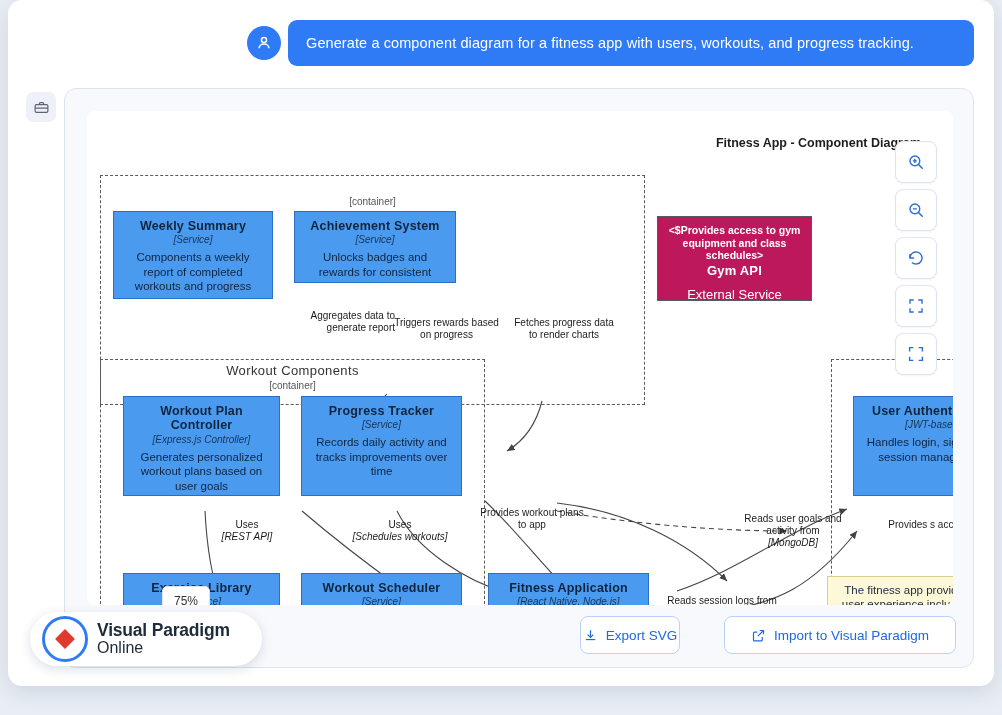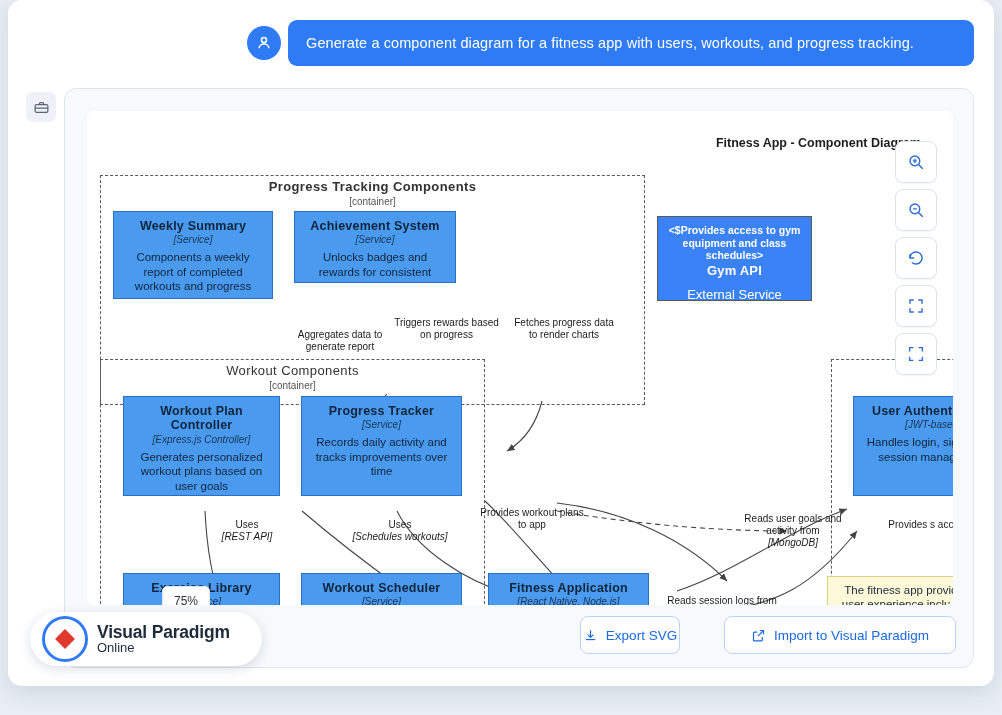--- a/index.html
+++ b/index.html
@@ -175,21 +175,21 @@
     color: #173454;
     margin-top: 1px;
     margin-bottom: 5px;
   }
   .node .n-desc {
     font-size: 11.5px;
     color: #10243d;
     line-height: 1.25;
   }
   .node.gray {
-    background: #3b82f6;
+    background: #be185d;
     border-color: #555b5e;
     color: #ffffff;
   }
   .node.gray .n-stereo-top {
     font-size: 10.5px;
     font-weight: bold;
     line-height: 1.2;
     color: #ffffff;
   }
   .node.gray .n-title {
@@ -313,21 +313,21 @@
     margin-left: 9px;
     line-height: 1.05;
   }
   .brand-text .l1 {
     font-size: 17.5px;
     font-weight: bold;
     color: #1d2b3a;
     letter-spacing: -0.2px;
   }
   .brand-text .l2 {
-    font-size: 13px;
+    font-size: 16px;
     color: #1d2b3a;
   }
 </style>
 </head>
 <body>
 
 <div class="app-window">
 
   <div class="prompt-row">
     <div class="avatar">
@@ -347,21 +347,20 @@
     </svg>
   </div>
 
   <div class="response-card">
 
     <div class="canvas">
 
       <div class="diagram-title">Fitness App - Component Diagram</div>
 
       <div class="group-box" style="left:13px; top:64px; width:545px; height:230px;"></div>
-      <div class="group-label" style="left:13px; top:68px; width:545px; font-weight:bold;">Progress Tracking Components</div>
       <div class="group-sub" style="left:13px; top:85px; width:545px;">[container]</div>
 
       <div class="group-box" style="left:13px; top:248px; width:385px; height:250px;"></div>
       <div class="group-label" style="left:13px; top:252px; width:385px;">Workout Components</div>
       <div class="group-sub" style="left:13px; top:269px; width:385px;">[container]</div>
 
       <div class="group-box" style="left:744px; top:248px; width:200px; height:250px;"></div>
 
       <svg class="edges">
         <defs>
@@ -436,21 +435,21 @@
       </div>
 
       <div class="node" style="left:401px; top:462px; width:161px; height:70px;">
         <div class="n-title">Fitness Application</div>
         <div class="n-stereo">[React Native, Node.js]</div>
 
       </div>
 
       <div class="note" style="left:740px; top:465px; width:160px; height:60px;">The fitness app provides user experience including workout plans</div>
 
-      <div class="edge-label" style="left:198px; top:218px; width:110px;">Aggregates data to generate report</div>
+      <div class="edge-label" style="left:198px; top:199px; width:110px;text-align:right;">Aggregates data to generate report</div>
       <div class="edge-label" style="left:307px; top:206px; width:105px;">Triggers rewards based on progress</div>
       <div class="edge-label" style="left:422px; top:206px; width:110px;">Fetches progress data to render charts</div>
 
       <div class="edge-label" style="left:120px; top:408px; width:80px;">
         <span>Uses</span><br>
         <i>[REST API]</i>
       </div>
       <div class="edge-label" style="left:258px; top:408px; width:110px;">
         <span>Uses</span><br>
         <i>[Schedules workouts]</i>

